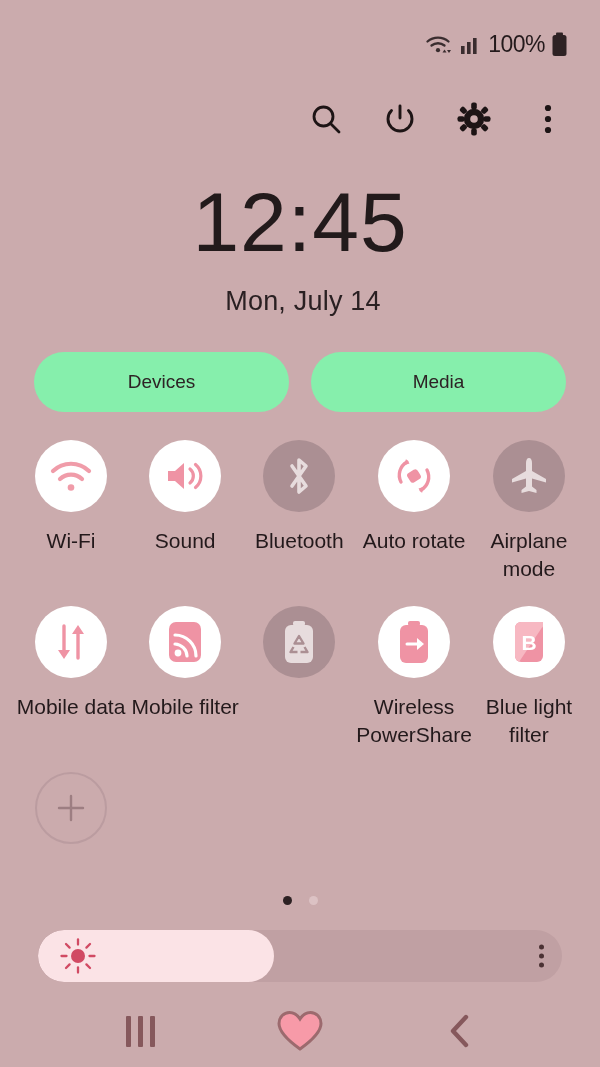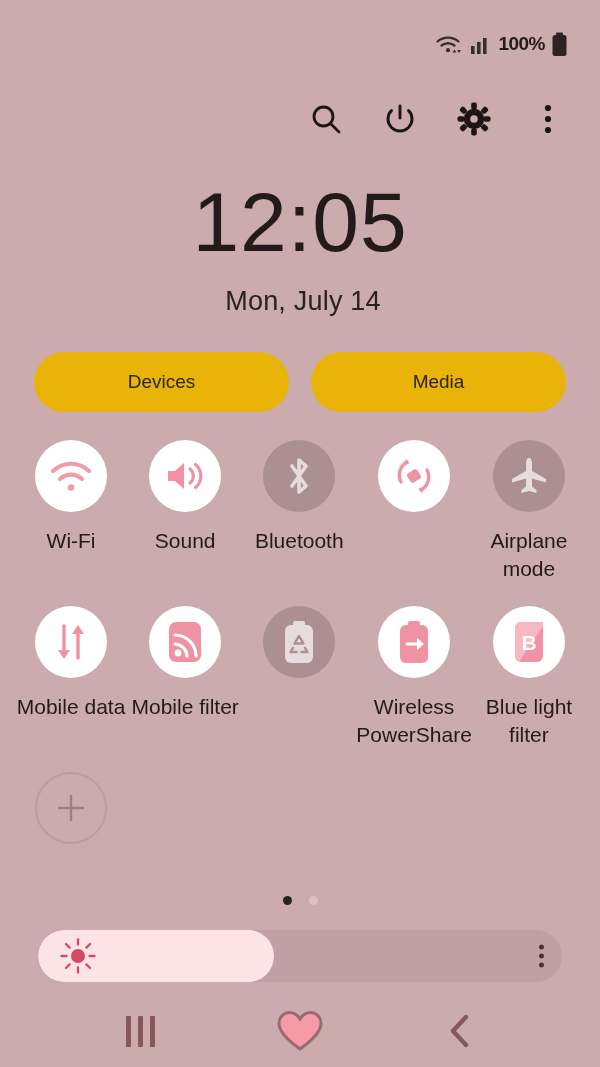--- a/index.html
+++ b/index.html
@@ -16,23 +16,22 @@
   }
 
   
   .statusbar {
     position: absolute; top: 0; left: 0; right: 0; height: 88px;
     display: flex; align-items: center; justify-content: flex-end;
     padding-right: 32px; gap: 6px;
   }
   .sb-icon { display: flex; align-items: center; }
   .sb-battery-text {
-    font-size: 19px; color: #241a1c; letter-spacing: -0.5px;
+    font-size: 23px; color: #241a1c; letter-spacing: -0.5px;
     font-family: "Liberation Sans", sans-serif;
-    font-weight: bold;
   }
 
   
   .headerbar {
     position: absolute; top: 88px; left: 0; right: 0; height: 62px;
     display: flex; align-items: center; justify-content: flex-end;
     padding-right: 32px; gap: 34px;
   }
   .hdr-btn { display: flex; align-items: center; justify-content: center;
              width: 40px; height: 40px; cursor: pointer; }
@@ -48,21 +47,21 @@
     color: #2a2022; letter-spacing: 0.2px; padding-left: 6px;
   }
 
   
   .pillrow {
     position: absolute; top: 352px; left: 34px; right: 34px;
     display: flex; gap: 22px;
   }
   .pill {
     flex: 1; height: 60px; border-radius: 30px;
-    background: #eab308;
+    background: #86efac;
     display: flex; align-items: center; justify-content: center;
     font-size: 19px; color: #2d2325; cursor: pointer;
   }
 
   
   .grid {
     position: absolute; top: 440px; left: 14px; right: 14px;
     display: grid; grid-template-columns: repeat(5, 1fr);
     row-gap: 16px;
   }
@@ -196,21 +195,21 @@
     <div class="hdr-btn">
       <svg width="10" height="34" viewBox="0 0 10 34">
         <circle cx="5" cy="6" r="3.1" fill="#1d1415"></circle>
         <circle cx="5" cy="17" r="3.1" fill="#1d1415"></circle>
         <circle cx="5" cy="28" r="3.1" fill="#1d1415"></circle>
       </svg>
     </div>
   </div>
 
   <div class="clockwrap">
-    <div class="clock-time">12:05</div>
+    <div class="clock-time">12:45</div>
     <div class="clock-date">Mon, July 14</div>
   </div>
 
   <div class="pillrow">
     <div class="pill">
       <span>Devices</span>
     </div>
     <div class="pill">
       <span>Media</span>
     </div>
@@ -258,20 +257,21 @@
         <svg width="42" height="42" viewBox="0 0 42 42">
           <g fill="none" stroke="#ef93a4" stroke-width="3.4" stroke-linecap="round">
             <path d="M8 27 A15 15 0 0 1 14 7"></path>
             <path d="M34 15 A15 15 0 0 1 28 35"></path>
           </g>
           <path d="M13 4 l3.5 4.5 l-5.5 1.8 z" fill="#ef93a4"></path>
           <path d="M29 38 l-3.5 -4.5 l5.5 -1.8 z" fill="#ef93a4"></path>
           <rect x="15" y="15.5" width="12" height="11" rx="3" fill="#ef93a4" transform="rotate(-32 21 21)"></rect>
         </svg>
       </div>
+      <div class="tile-label">Auto rotate</div>
     </div>
 
     <div class="tile">
       <div class="tile-circle off">
         <svg width="42" height="42" viewBox="0 0 42 42">
           <path d="M21 3 c2 0 3 2 3 5 v8 l14 8 v3.5 l-14 -4 v8 l4.5 3.5 v3 l-7.5 -2 l-7.5 2 v-3 l4.5 -3.5 v-8 l-14 4 V24 l14 -8 V8 c0 -3 1 -5 3 -5 z" fill="#e7dcdd"></path>
         </svg>
       </div>
       <div class="tile-label">Airplane mode</div>
     </div>

